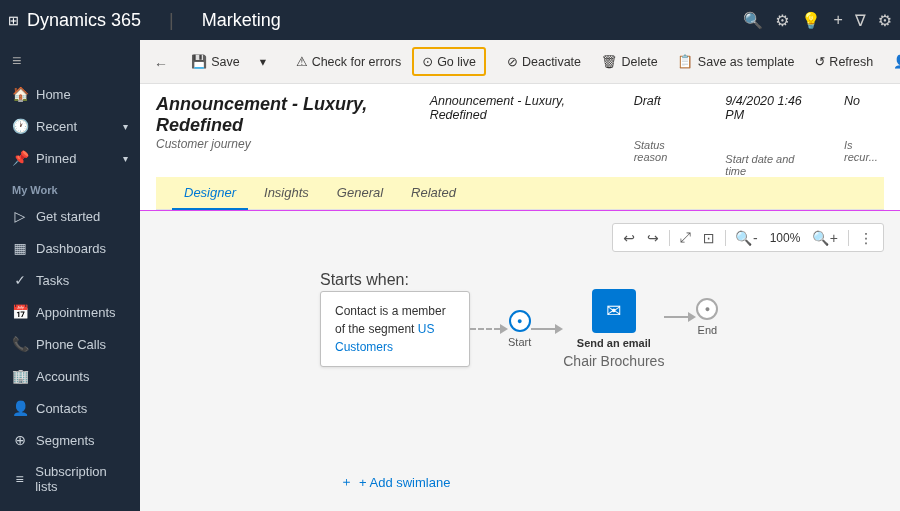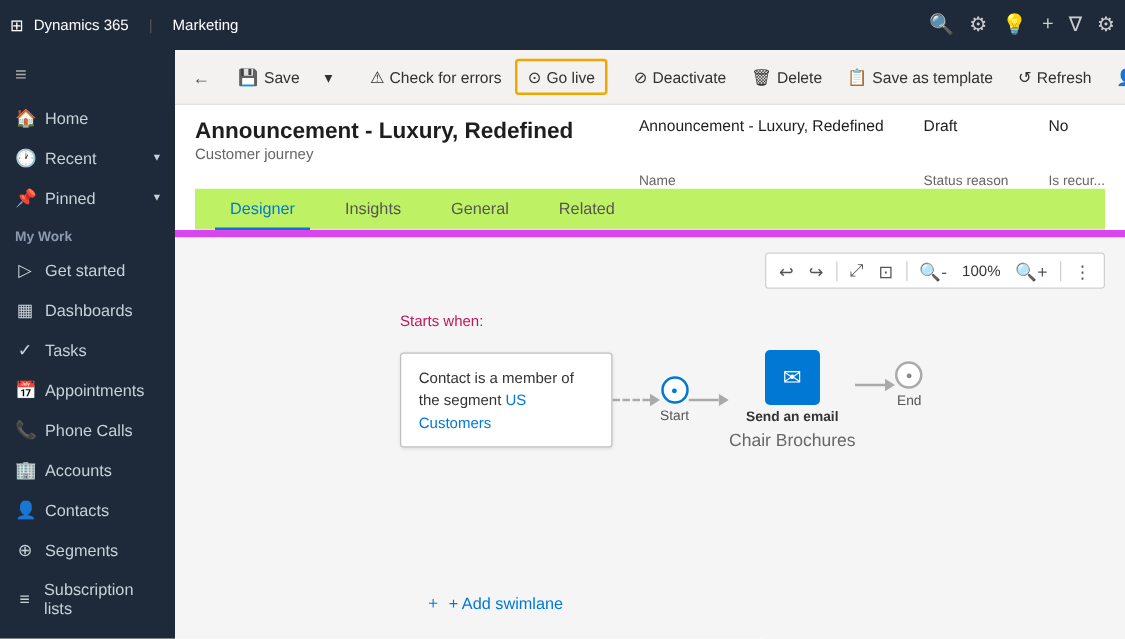--- a/index.html
+++ b/index.html
@@ -8,21 +8,21 @@
     
     .top-nav {
       background: #1e2a3a;
       height: 40px;
       display: flex;
       align-items: center;
       padding: 0 8px;
       gap: 8px;
       color: white;
     }
-    .top-nav-logo { display: flex; gap: 12px; font-size: 12px; color: white; }
+    .top-nav-logo { display: flex; gap: 24px; font-size: 18px; color: white; }
     .top-nav-separator { color: #555; margin: 0 4px; }
     .top-nav-right { margin-left: auto; display: flex; align-items: center; gap: 12px; color: #ccc; font-size: 16px; }
 
     
     .layout { display: flex; height: calc(511px - 40px); }
     .sidebar {
       width: 140px;
       background: #1e2a3a;
       color: #c8d0d8;
       overflow-y: auto;
@@ -82,34 +82,35 @@
     }
     .toolbar-btn .btn-icon { font-size: 13px; }
     .toolbar-nav { display: flex; align-items: center; gap: 2px; margin-right: 6px; }
     .toolbar-nav button { background: none; border: none; cursor: pointer; padding: 4px 6px; color: #555; font-size: 14px; border-radius: 2px; }
     .toolbar-divider { width: 1px; height: 24px; background: #d0d0d0; margin: 0 4px; }
 
     
     .record-header {
       background: white;
       padding: 10px 16px 0 16px;
-      border-bottom: 6px solid #d946ef;
+      border-bottom: 1px solid #d946ef;
+      font-style: italic;
     }
     .record-title { font-size: 18px; font-weight: 600; color: #1e1e1e; }
     .record-subtitle { font-size: 12px; color: #666; margin-top: 1px; margin-bottom: 8px; }
     .record-meta { display: flex; gap: 32px; align-items: flex-start; }
     .record-meta-item { display: flex; flex-direction: column; }
     .record-meta-label { font-size: 11px; color: #666; margin-top: 31px; }
     .record-meta-value { font-size: 12.5px; color: #1e1e1e; font-weight: 500; }
 
     
     .tabs {
       display: flex;
-      gap: 16px;
-      background: #bef264;
+      gap: 4px;
+      background: #fef9c3;
       padding: 0 16px;
       border-bottom: 1px solid #e0e0e0;
       text-align: center;
     }
     .tab {
       padding: 8px 12px;
       cursor: pointer;
       font-size: 13px;
       color: #555;
       border-bottom: 2px solid transparent;
@@ -149,30 +150,30 @@
     }
     .canvas-toolbar-sep { width: 1px; height: 16px; background: #d0d0d0; margin: 0 2px; }
     .canvas-zoom { font-size: 12px; color: #333; padding: 0 4px; }
 
     
     .journey-diagram {
       position: absolute;
       top: 60px;
       left: 180px;
     }
-    .starts-when { font-size: 12px; color: #be185d; margin-bottom: 16px; }
+    .starts-when { font-size: 16px; color: #404040; margin-bottom: 0; }
 
     .condition-box {
       background: white;
       border: 1px solid #c0c0c0;
       border-radius: 3px;
       padding: 10px 14px;
       font-size: 12px;
       color: #333;
-      width: 170px;
+      width: 150px;
       line-height: 1.5;
       box-shadow: 0 1px 3px rgba(0,0,0,0.1);
     }
     .condition-box a { color: #0078d4; text-decoration: none; }
 
     .flow-node {
       display: flex;
       flex-direction: column;
       align-items: center;
       gap: 4px;
@@ -376,25 +377,28 @@
 
     <div class="record-header">
       <div style="display:flex; align-items:flex-start; justify-content:space-between;">
         <div>
           <div class="record-title">Announcement - Luxury, Redefined</div>
           <div class="record-subtitle">Customer journey</div>
         </div>
         <div class="record-meta">
           <div class="record-meta-item">
             <span class="record-meta-value">Announcement - Luxury, Redefined</span>
-            <span class="record-meta-label">Name</span>
           </div>
           <div class="record-meta-item">
             <span class="record-meta-value">Draft</span>
             <span class="record-meta-label">Status reason</span>
+          </div>
+          <div class="record-meta-item">
+            <span class="record-meta-value">9/4/2020 1:46 PM</span>
+            <span class="record-meta-label">Start date and time</span>
           </div>
           <div class="record-meta-item">
             <span class="record-meta-value">No</span>
             <span class="record-meta-label">Is recur...</span>
           </div>
         </div>
       </div>
 
       <div class="tabs">
         <div class="tab active">

